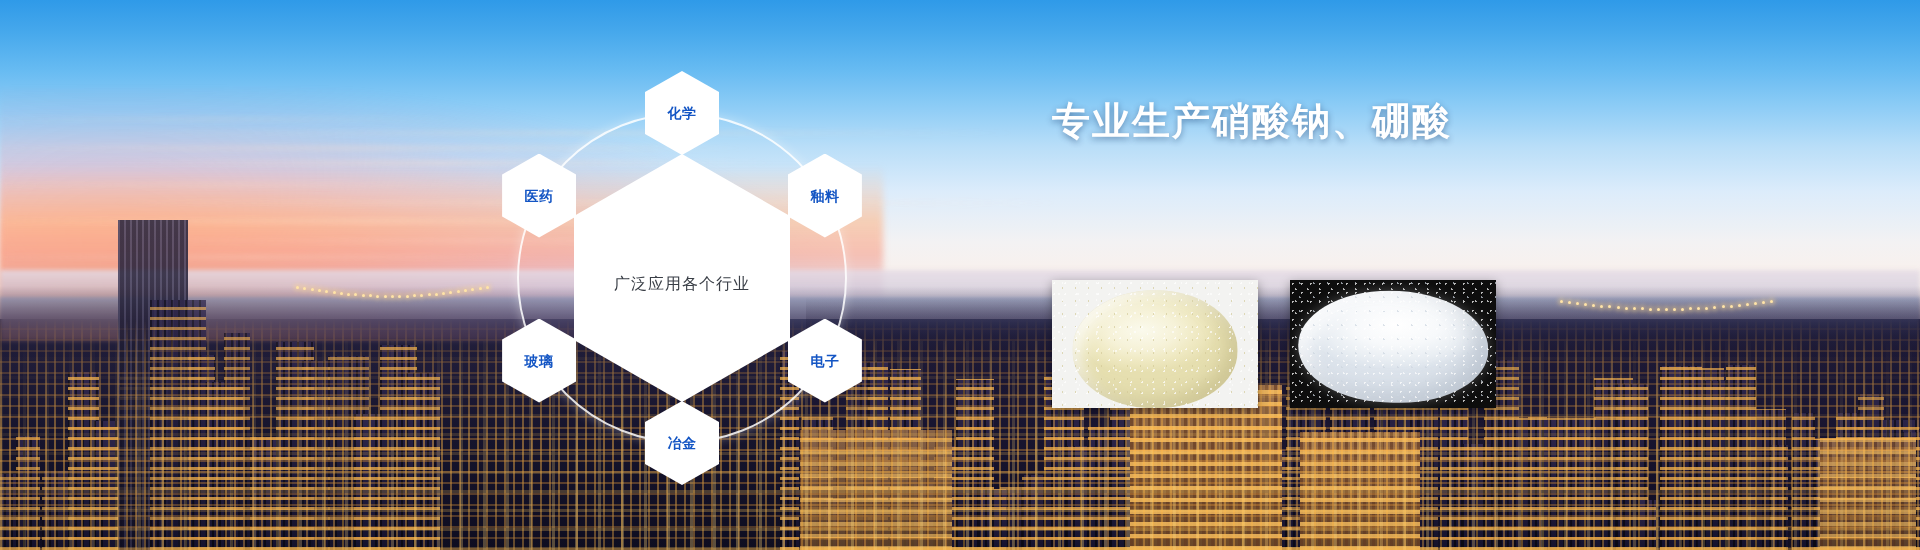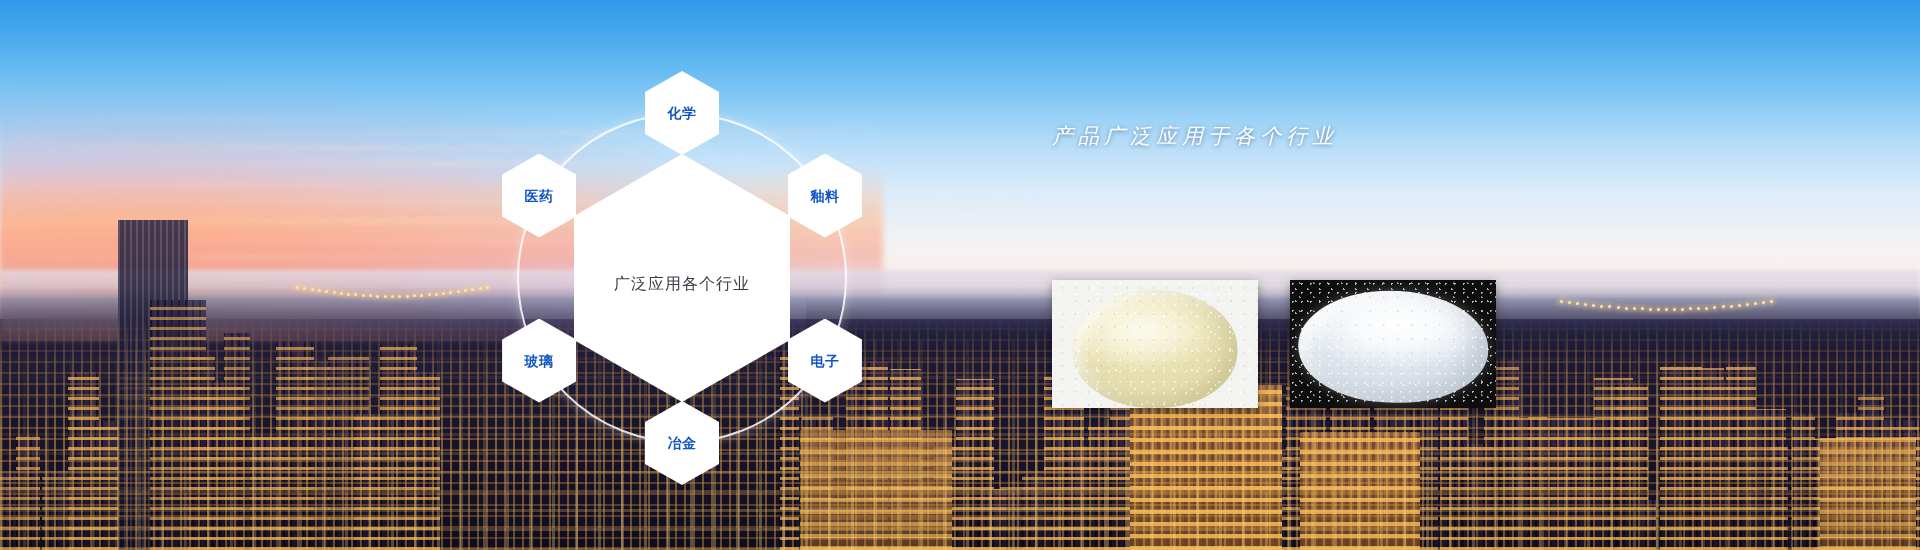--- a/index.html
+++ b/index.html
@@ -448,21 +448,21 @@
         <div class="hex small" style="left: 107.106px; top: 167.5px;">
           <span>医药</span>
         </div>
       </div>
     <div class="hex center">
       <div class="tagline">广泛应用各个行业</div>
     </div>
   </div>
 
   <div class="copy">
-    <div class="zh">产品广泛应用于各个行业</div>
+    <h1>专业生产硝酸钠、硼酸</h1>
   </div>
 
   <div class="shots">
     <div class="shot cream">
       <div class="pile"></div>
       <div class="grain"></div>
     </div>
     <div class="shot white">
       <div class="pile"></div>
       <div class="grain"></div>

